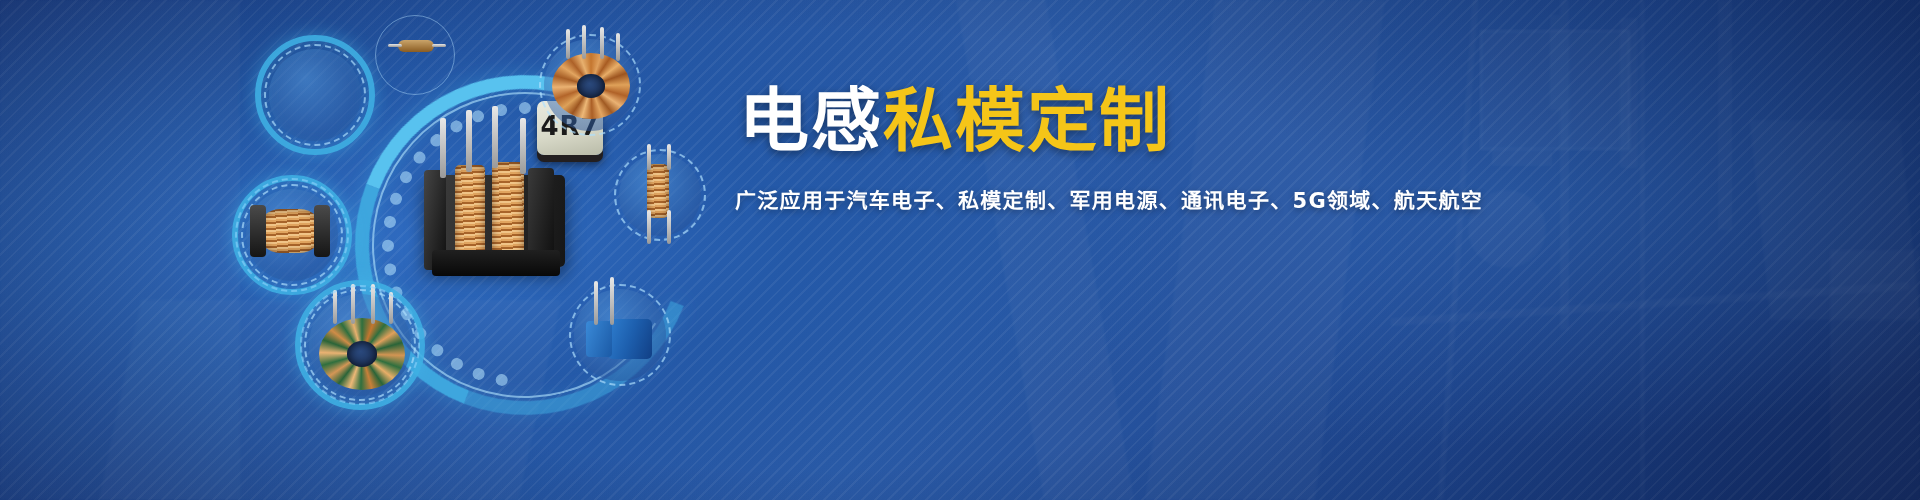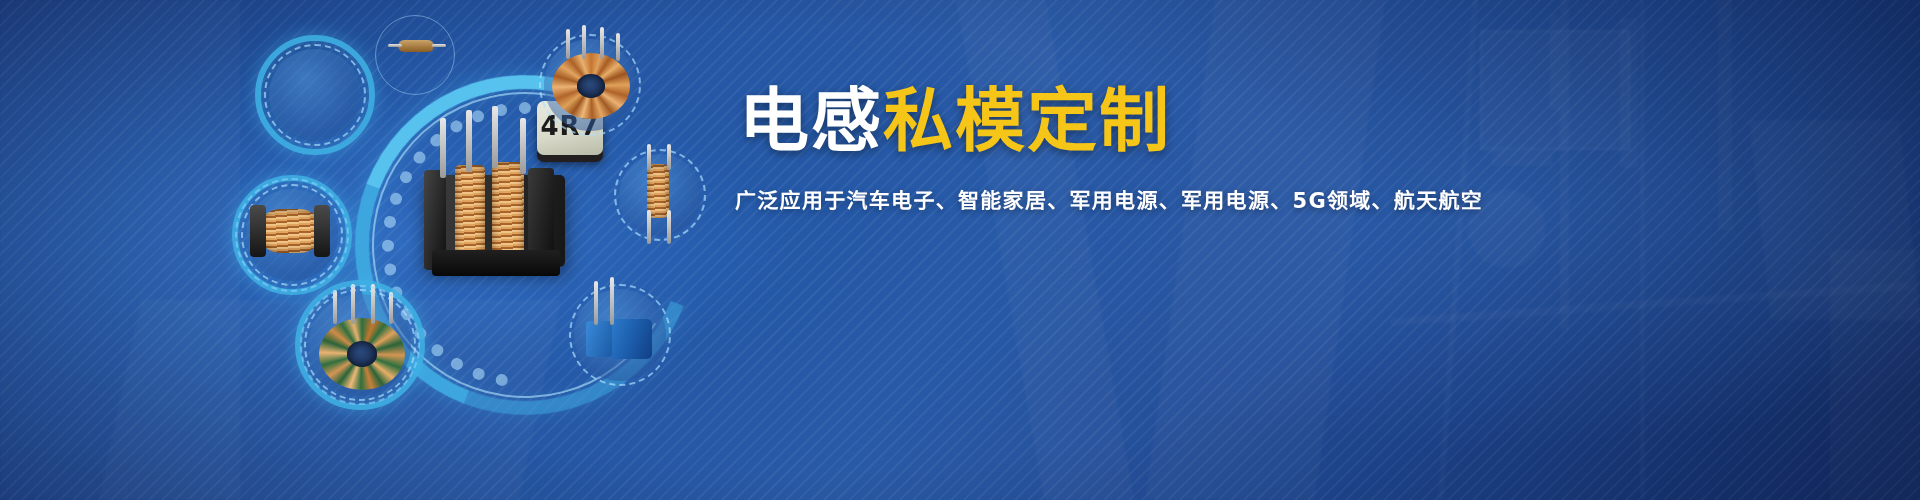--- a/index.html
+++ b/index.html
@@ -337,16 +337,16 @@
   <div class="ring ring-dashed" style="left:300px;top:285px;width:120px;height:120px;"></div>
 
   <div class="copy">
 
 
     <div class="headline">
       <span class="hl-white">电感</span><span class="hl-gold">私模定制</span>
     </div>
 
 
-    <div class="apply">广泛应用于汽车电子、智能家居、军用电源、军用电源、5G领域、航天航空</div>
+    <div class="apply">广泛应用于汽车电子、私模定制、军用电源、通讯电子、5G领域、航天航空</div>
   </div>
 
 </div>
 
 </body></html>

